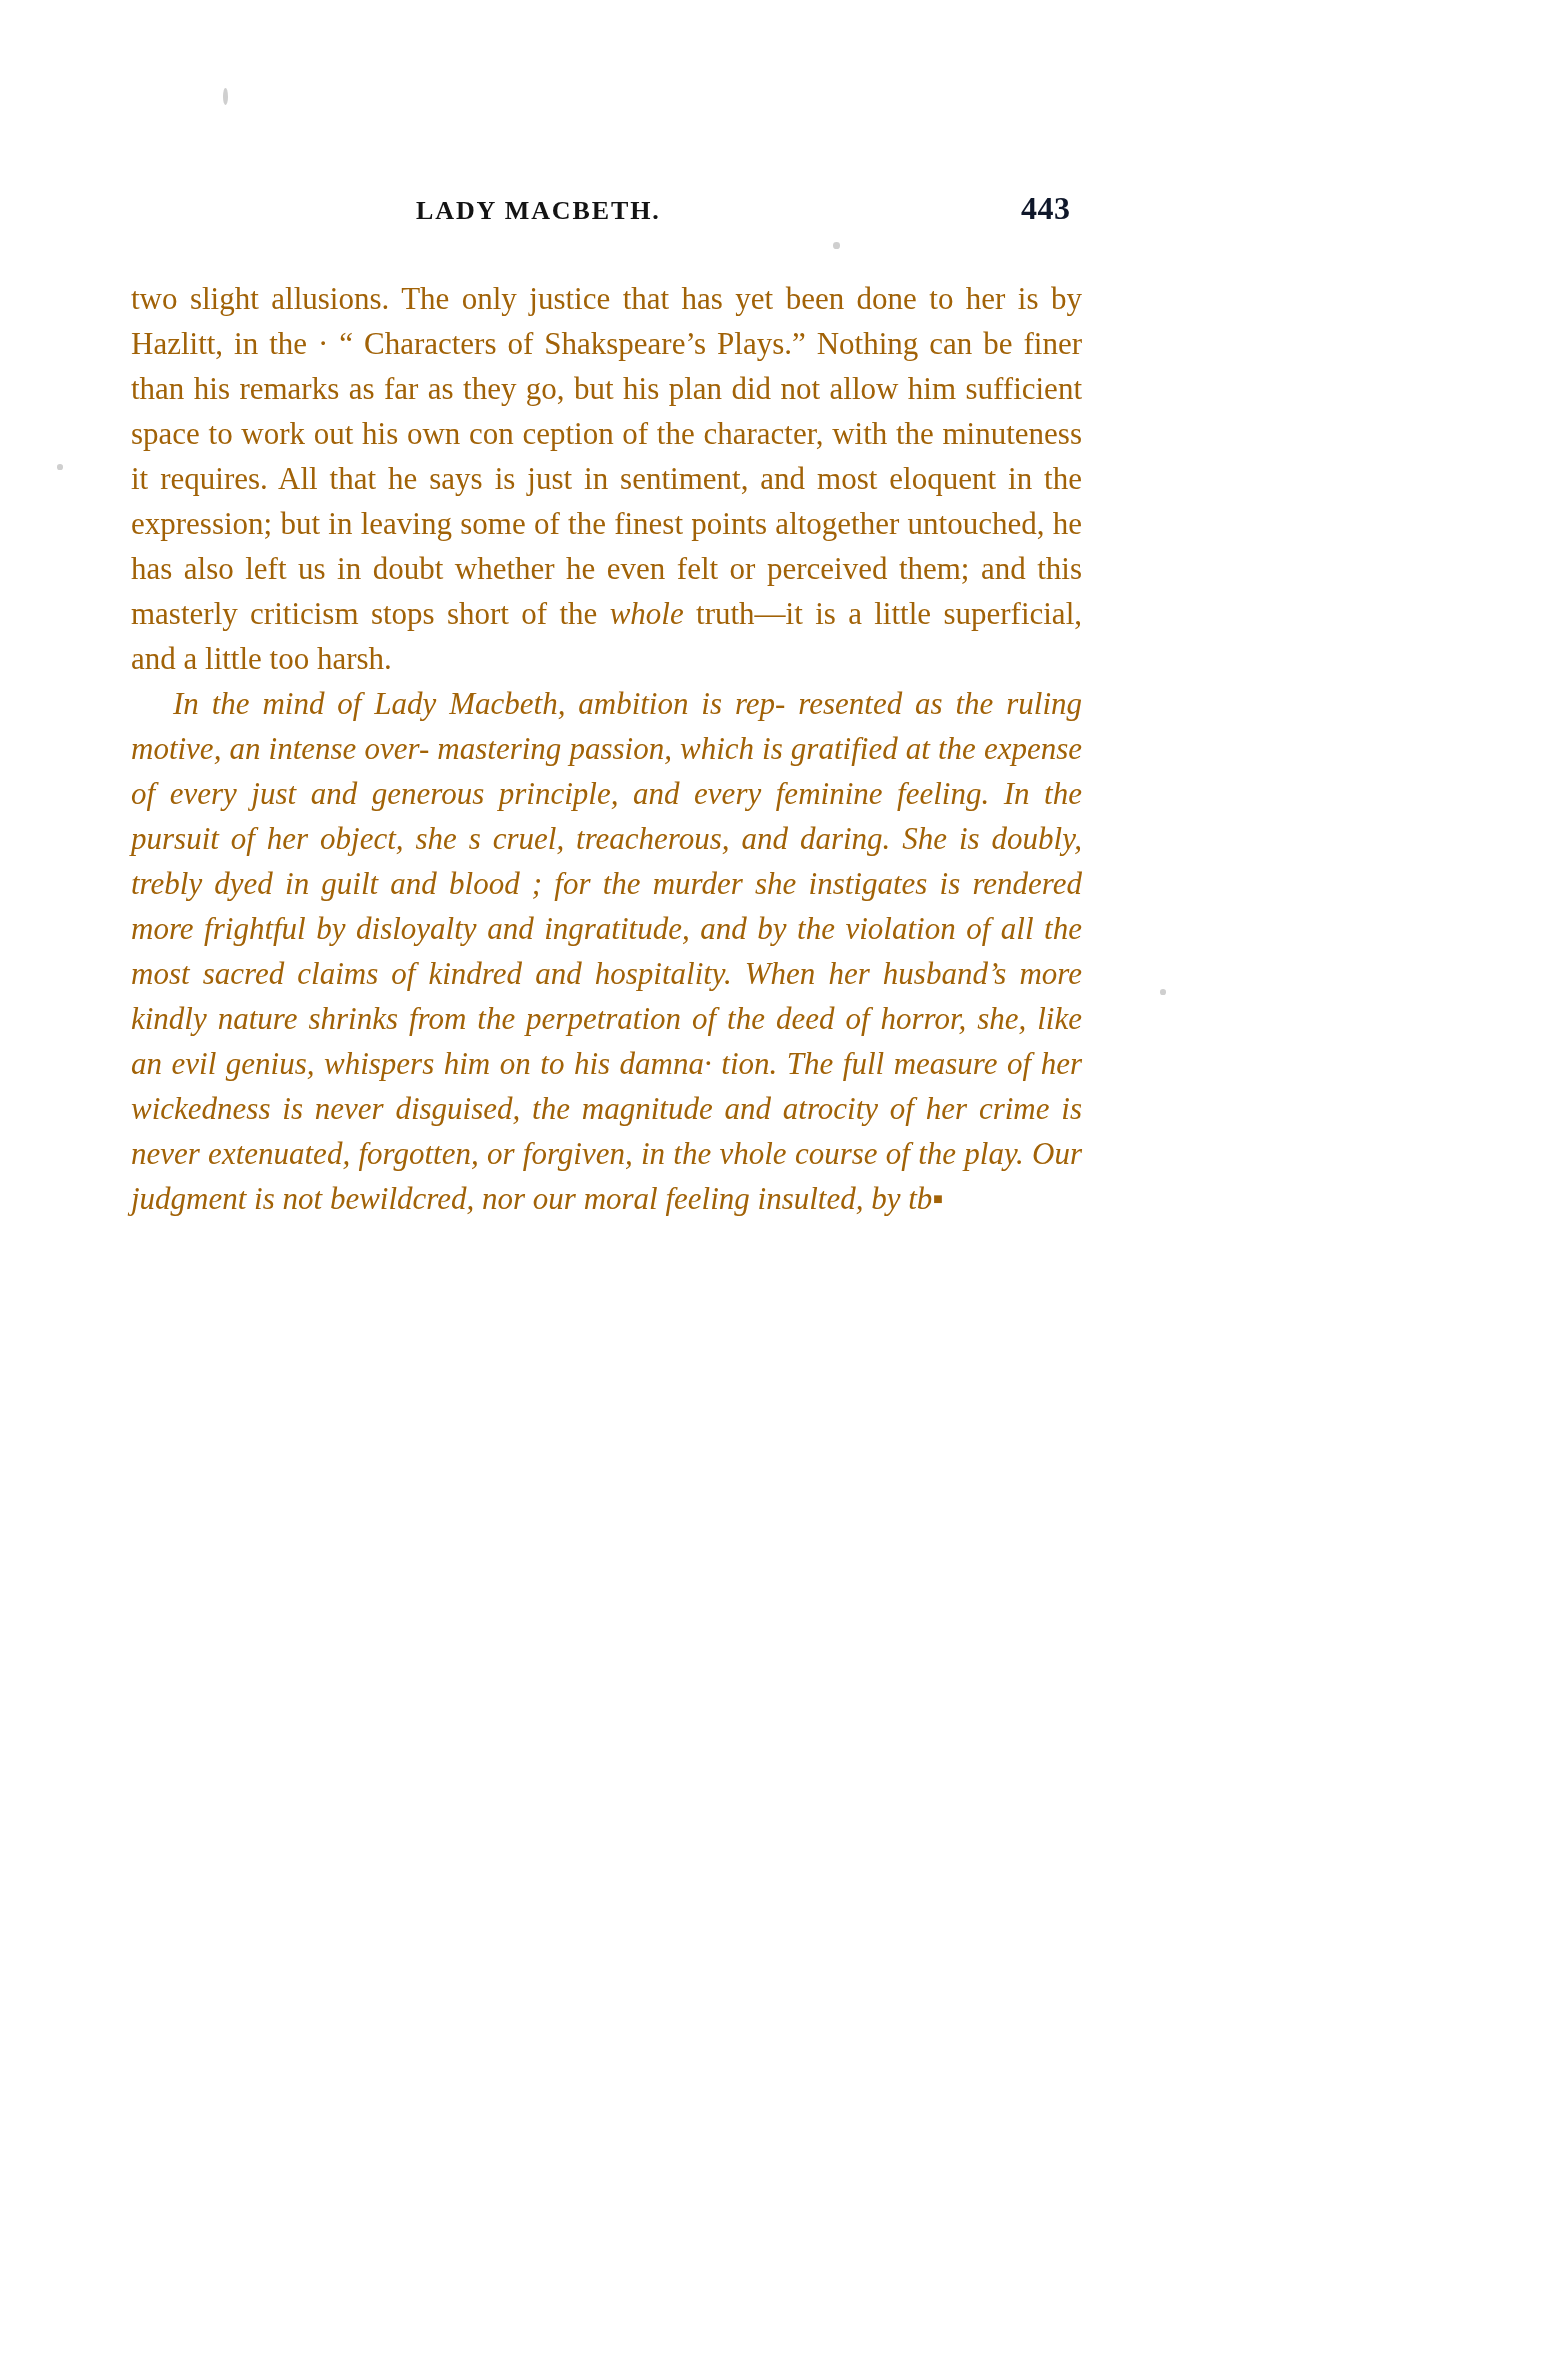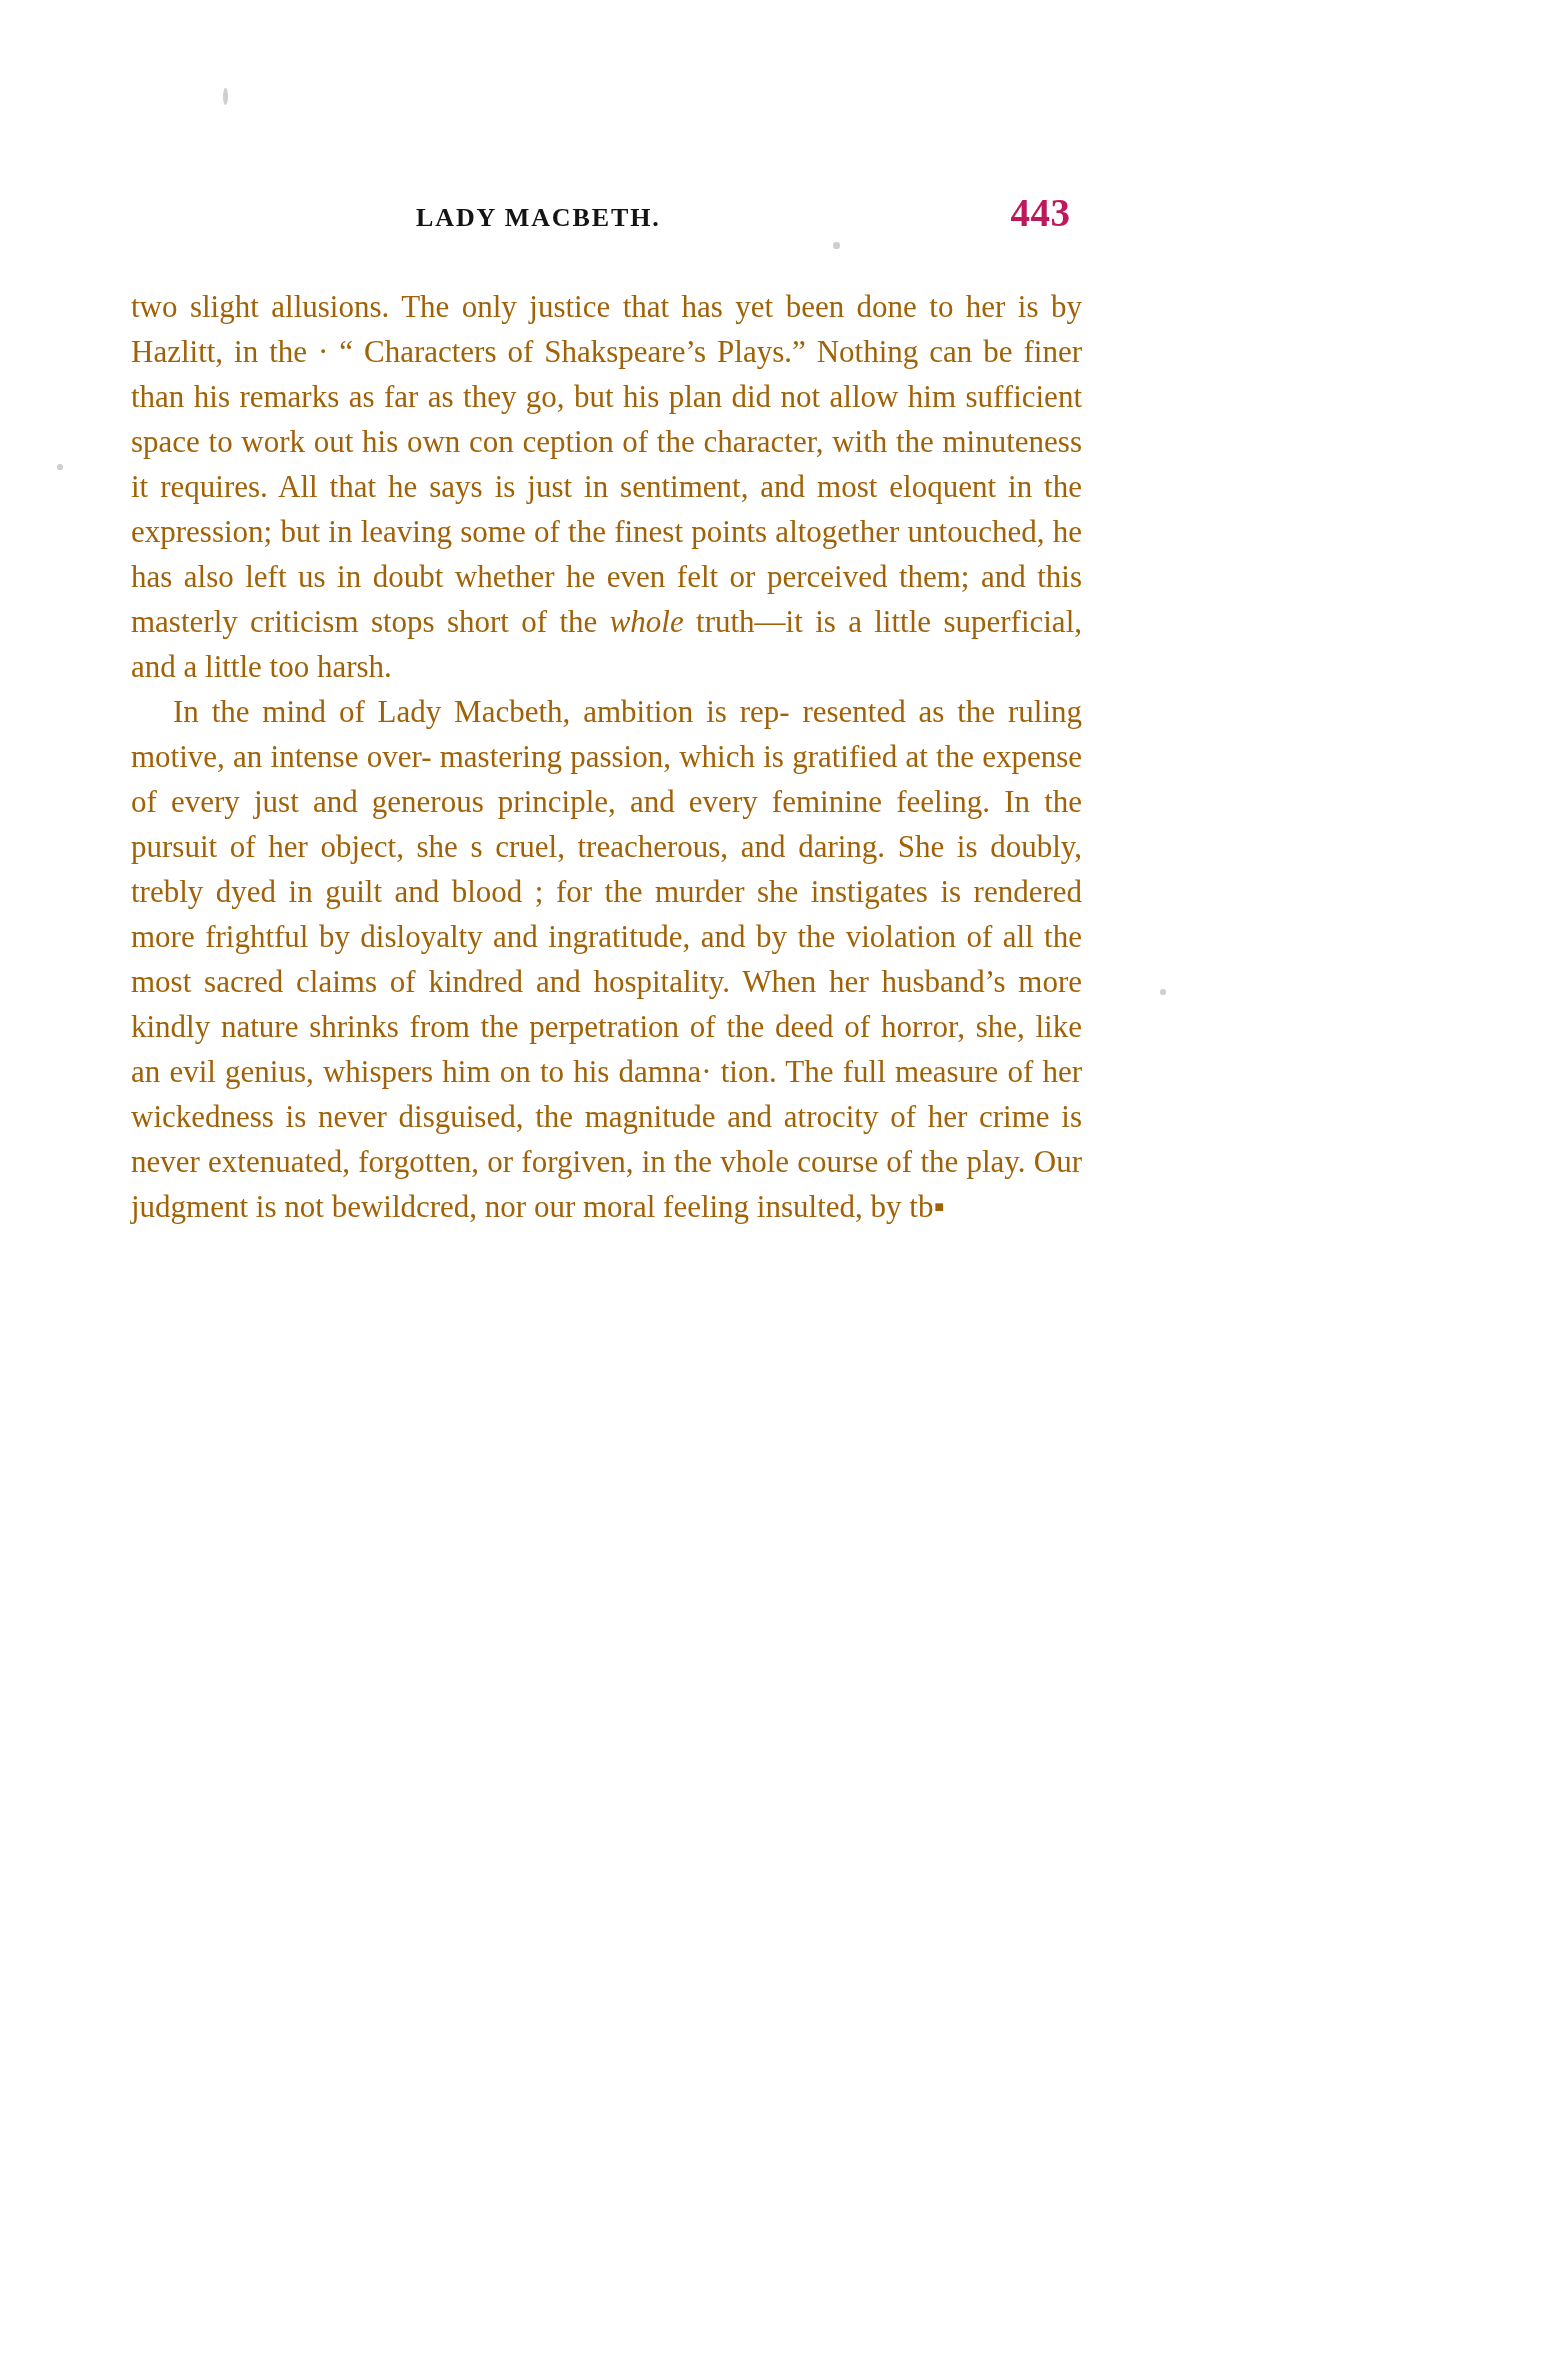--- a/index.html
+++ b/index.html
@@ -32,39 +32,40 @@
     box-sizing: border-box;
   }
   .running-title {
     font-size: 26px;
     letter-spacing: 1.9px;
     font-weight: 700;
     white-space: nowrap;
     color: #141414;
   }
   .page-number {
-    font-size: 39px;
+    font-size: 32px;
     font-weight: 700;
     letter-spacing: 0.5px;
-    color: #be185d;
+    color: #0f172a;
     margin-right: 11.4px;
   }
   .body-text {
     width: 951px;
     font-size: 31px;
     line-height: 45px;
     text-align: justify;
     text-justify: inter-word;
     color: #a16207;
   }
   .body-text p {
     margin: 0;
   }
   .body-text p.indent {
     text-indent: 42px;
+    font-style: italic;
   }
   .body-text i {
     font-style: italic;
   }
   
   .body-text, .running-title, .page-number {
     -webkit-font-smoothing: antialiased;
   }
   .speck {
     position: absolute;

